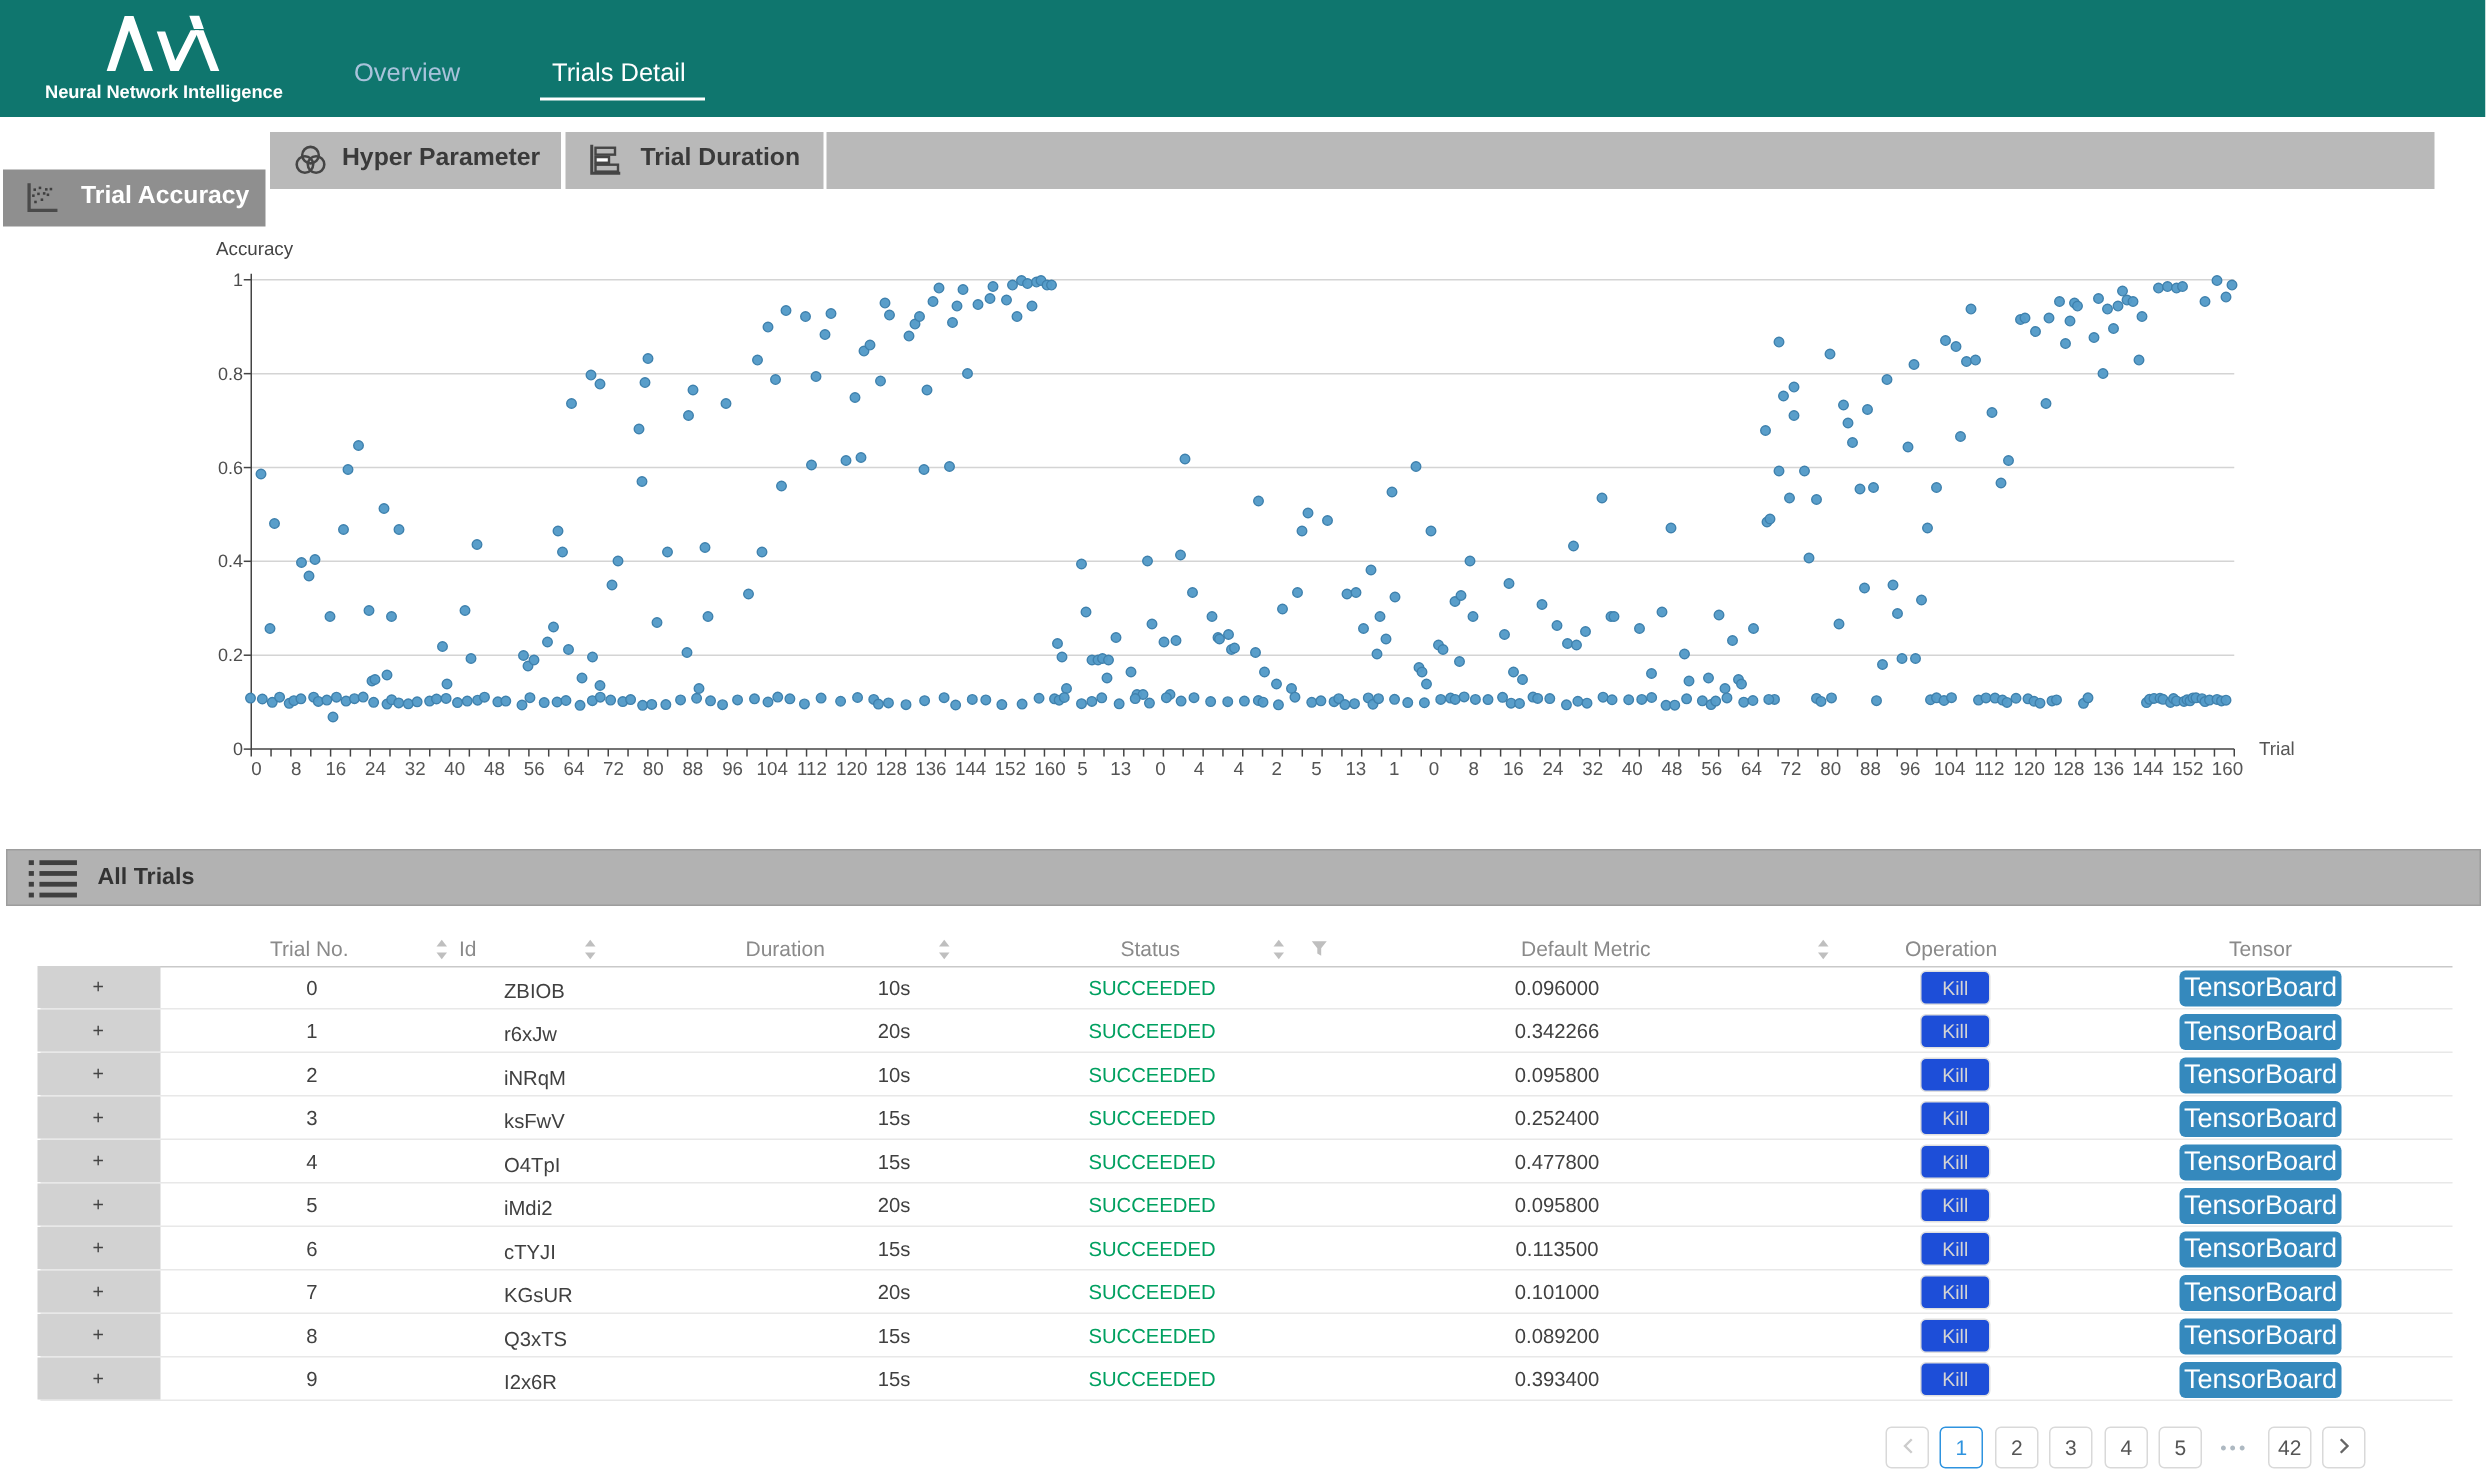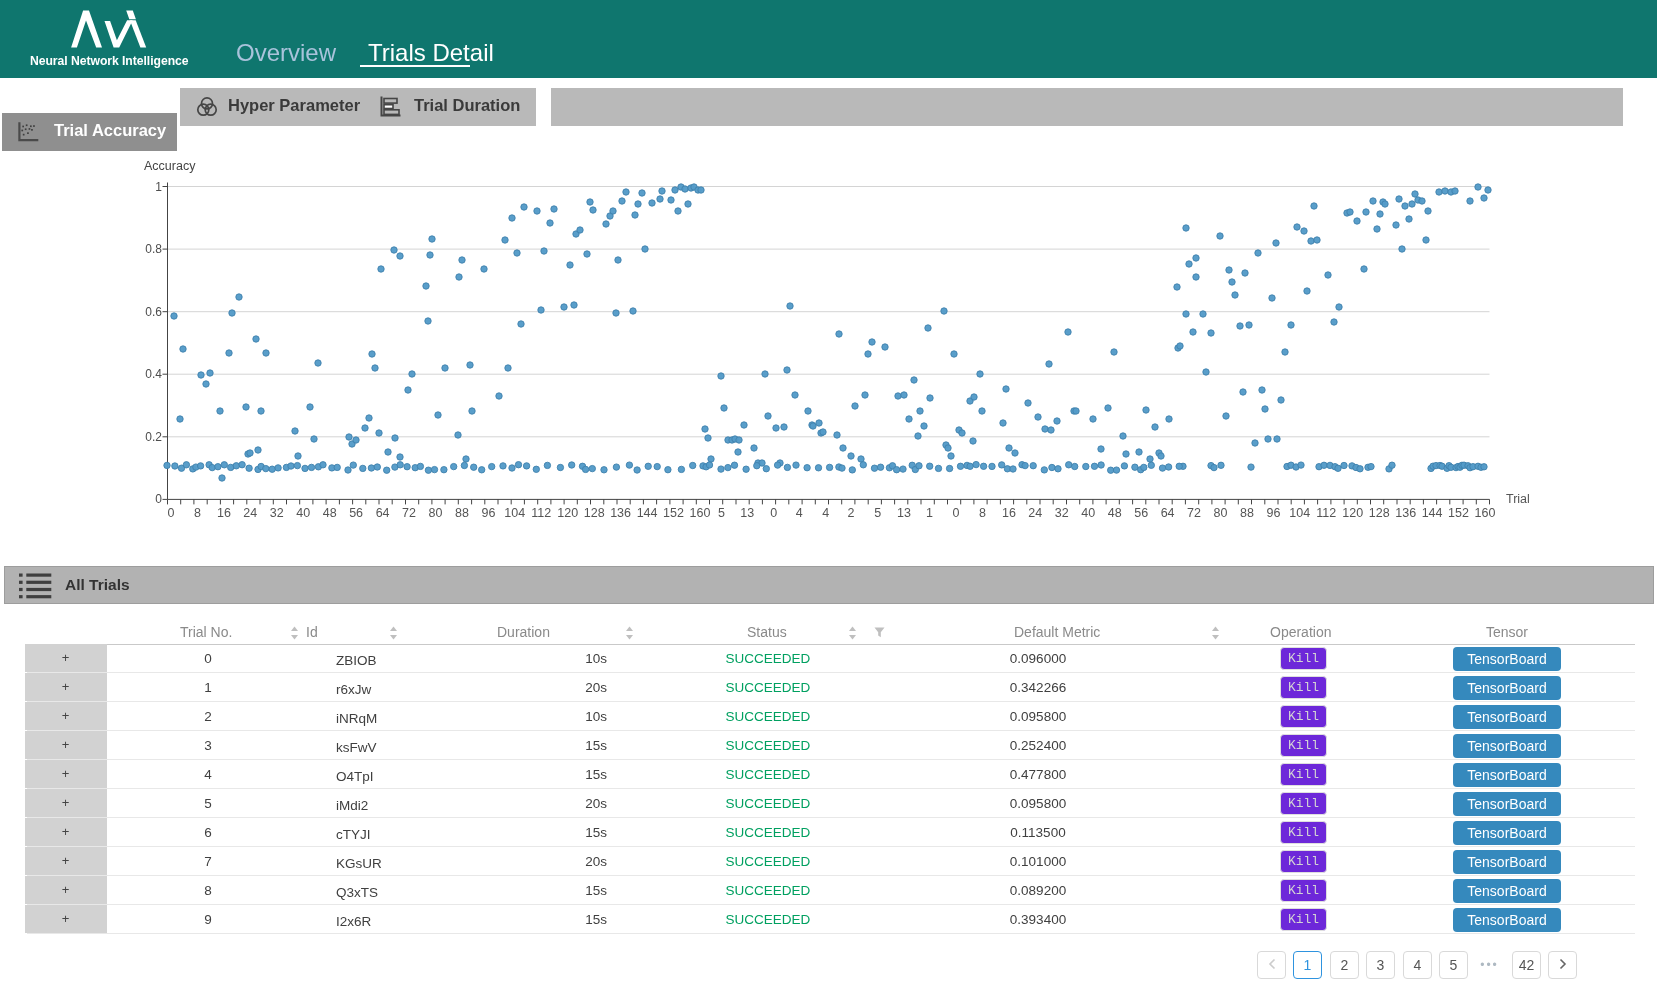--- a/index.html
+++ b/index.html
@@ -1,48 +1,48 @@
 <!DOCTYPE html>
 <html><head><meta charset="utf-8">
 <style>
 * { margin:0; padding:0; box-sizing:border-box; }
 html,body { width:1657px; height:984px; background:#fff; font-family:"Liberation Sans", sans-serif; overflow:hidden; position:relative; }
 
 
 #hdr { position:absolute; left:0; top:0; width:1657px; height:78px; background:#0f766e; }
 #logotext { position:absolute; left:30px; top:54px; color:#fff; font-size:12.2px; font-weight:bold; letter-spacing:-0.05px; }
-.nav { position:absolute; top:39px; font-size:24px; color:#a9c3db; }
+.nav { position:absolute; top:39px; font-size:17px; color:#a9c3db; }
 #nav1 { left:236px; }
 #nav2 { left:368px; color:#fff; }
 #navline { position:absolute; left:360px; top:64.5px; width:110px; height:2px; background:#fff; }
 
 
 .tab { position:absolute; top:88px; height:38px; background:#b9b9b9; color:#3a3a3a; font-size:16.5px; font-weight:600; }
 .tab .ic { position:absolute; top:8px; }
 #tab1 { left:2px; width:175px; background:#8f8f8f; color:#fff;margin-top:25px; }
 #tab2 { left:180px; width:194px; }
-#tab3 { left:364px; width:172px; }
+#tab3 { left:377px; width:172px; }
 #tabfill { position:absolute; top:88px; left:551px; width:1072px; height:38px; background:#b9b9b9; }
 
 
 #atbar { position:absolute; left:4px; top:566px; width:1650px; height:38px; background:#b2b2b2; border:1px solid #9d9d9d; }
 #attext { position:absolute; left:60px; top:9px; font-size:15.5px; font-weight:bold; color:#333; }
 
 
 .th { position:absolute; top:624px; font-size:14px; color:#8a8a8a; }
 #thdrline { position:absolute; left:27px; top:644px; width:1608px; height:1px; background:#c9c9c9; }
 .trow { position:absolute; left:27px; width:1608px; height:29px; border-bottom:1px solid #e8e8e8; font-size:13.5px; color:#404040; }
 .expand { position:absolute; left:-2.5px; top:0; width:82px; height:28px; background:#d2d2d2; text-align:center; line-height:28px; font-size:13px; color:#444; }
 .c-no { position:absolute; left:151px; width:60px; text-align:center; top:7px; }
 .c-id { position:absolute; left:279px; top:9px;margin-left:30px; }
 .c-dur { position:absolute; left:480px; width:100px; text-align:right; top:7px; }
 .c-status { position:absolute; left:691px; width:100px; text-align:center; top:7px; color:#00a060; }
 .c-met { position:absolute; left:961px; width:100px; text-align:center; top:7px; }
-.kill { position:absolute; left:1253px; top:3px; width:47px; height:23px; border:1px solid #dfdfdf; border-radius:4px; background:#6d28d9; color:#d4d4d4; font-size:13px; font-family:Liberation Mono, monospace; }
-.tb { position:absolute; left:1426px; top:2.5px; width:108px; height:24px; border:none; border-radius:4px; background:#3589bd; color:#fff; font-size:14px; font-family:"Liberation Sans", sans-serif; }
+.kill { position:absolute; left:1253px; top:3px; width:47px; height:23px; border:1px solid #dfdfdf; border-radius:4px; background:#1d4ed8; color:#d4d4d4; font-size:13px; font-family:Liberation Sans, sans-serif; }
+.tb { position:absolute; left:1426px; top:2.5px; width:108px; height:24px; border:none; border-radius:4px; background:#3589bd; color:#fff; font-size:18px; font-family:"Liberation Sans", sans-serif; }
 
 
 .pbox { position:absolute; top:951px; width:29px; height:28px; border:1px solid #d9d9d9; border-radius:4px; background:#fff; text-align:center; line-height:26px; font-size:14px; color:#555; }
 .pactive { border-color:#2e93df; color:#2e93df; }
 .pdots { position:absolute; top:951px; width:29px; text-align:center; line-height:28px; font-size:12px; color:#aeb9c2; letter-spacing:2px; }
 </style></head>
 <body>
 <div id="hdr">
 <svg width="160" height="60" viewBox="0 0 160 60" style="position:absolute;left:0;top:0">
 <g fill="#ffffff">

